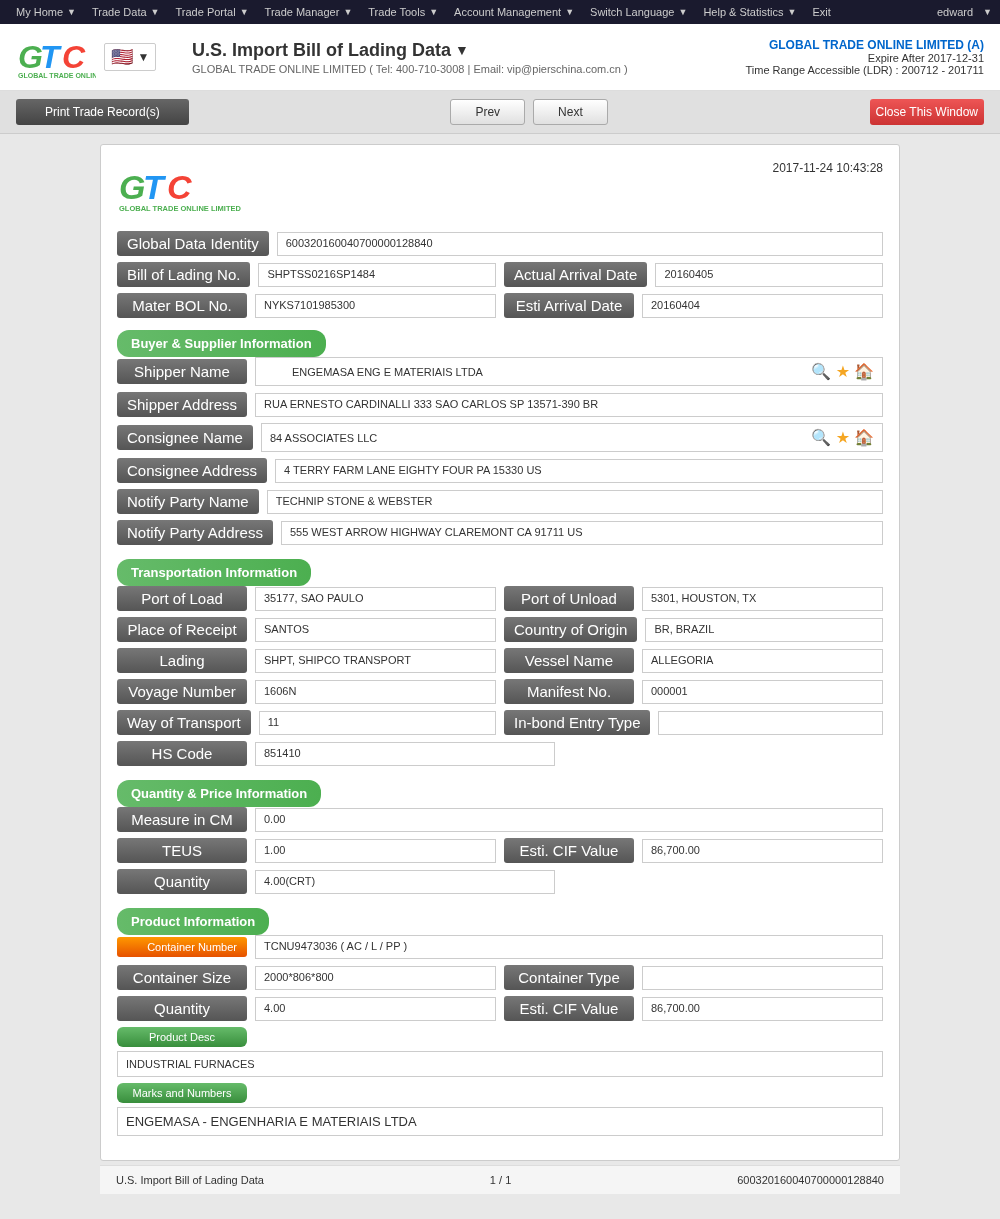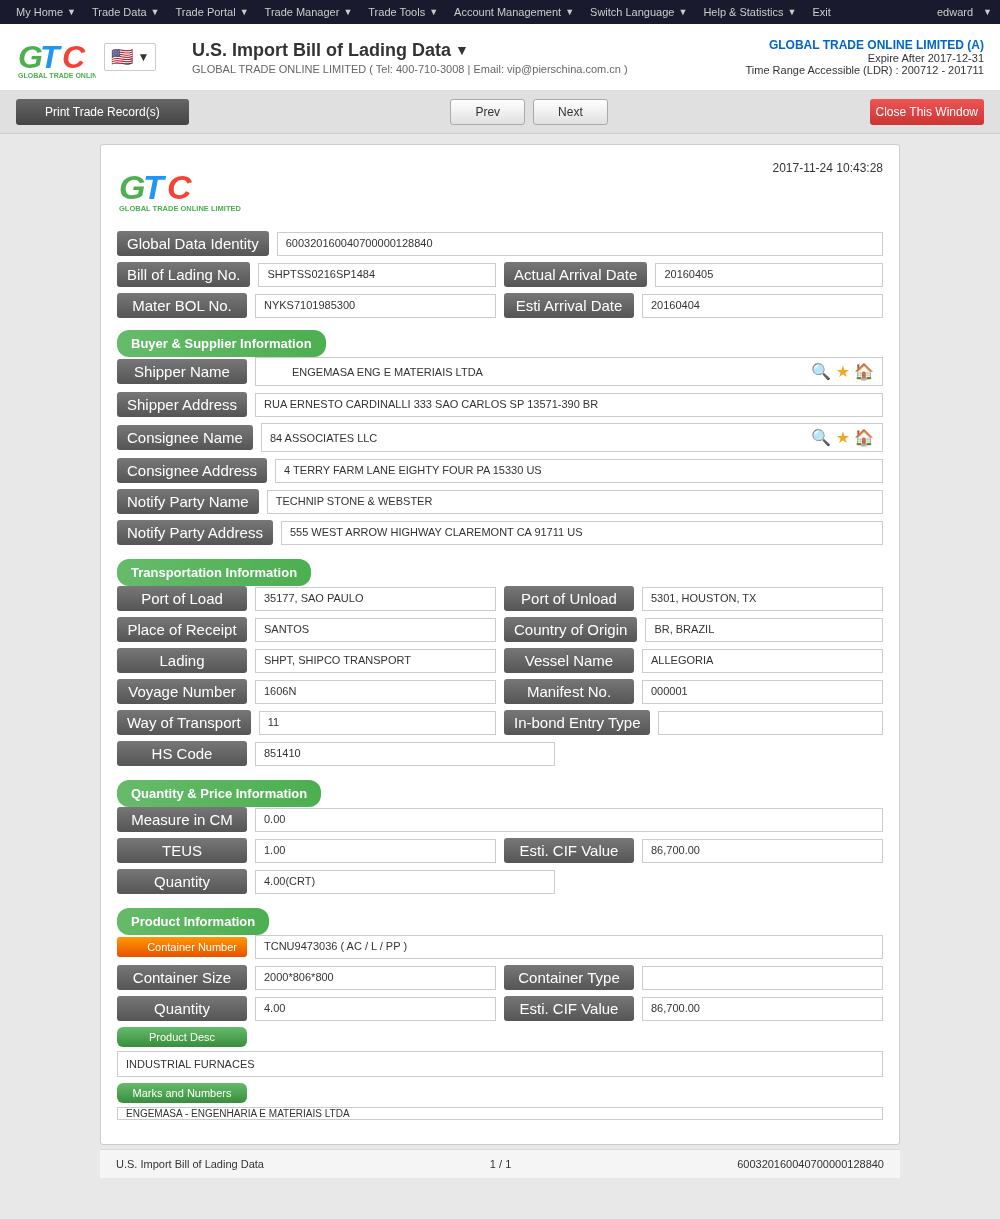--- a/index.html
+++ b/index.html
@@ -233,22 +233,22 @@
 
     .product-desc-value {
       border: 1px solid #ccc;
       padding: 6px 8px;
       font-size: 11px;
       background: #fff;
       margin-bottom: 6px;
     }
     .marks-value {
       border: 1px solid #ccc;
-      padding: 0 8px;
-      font-size: 10px;
+      padding: 6px 8px;
+      font-size: 13px;
       background: #fff;
     }
 
     .section-block {
       margin-bottom: 8px;
     }
 
     
     .gtc-logo {
       display: flex;

